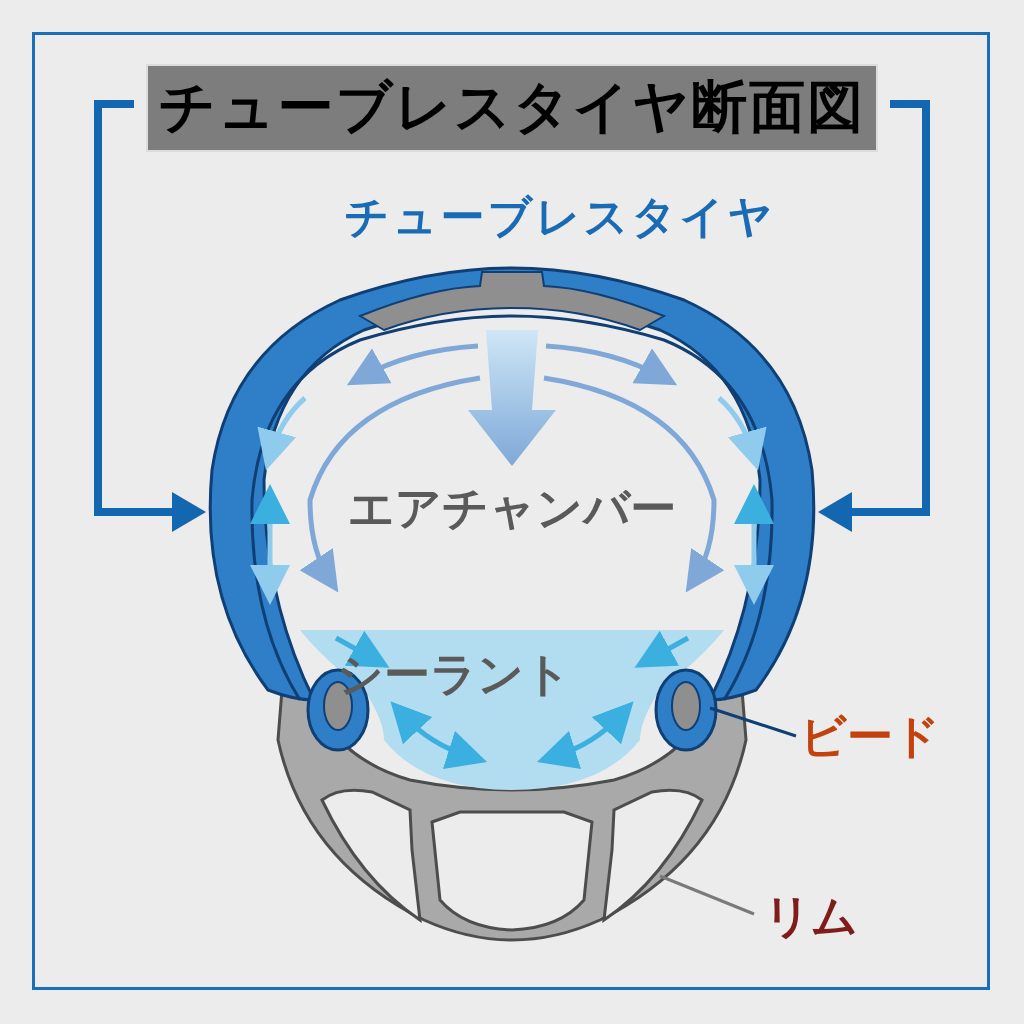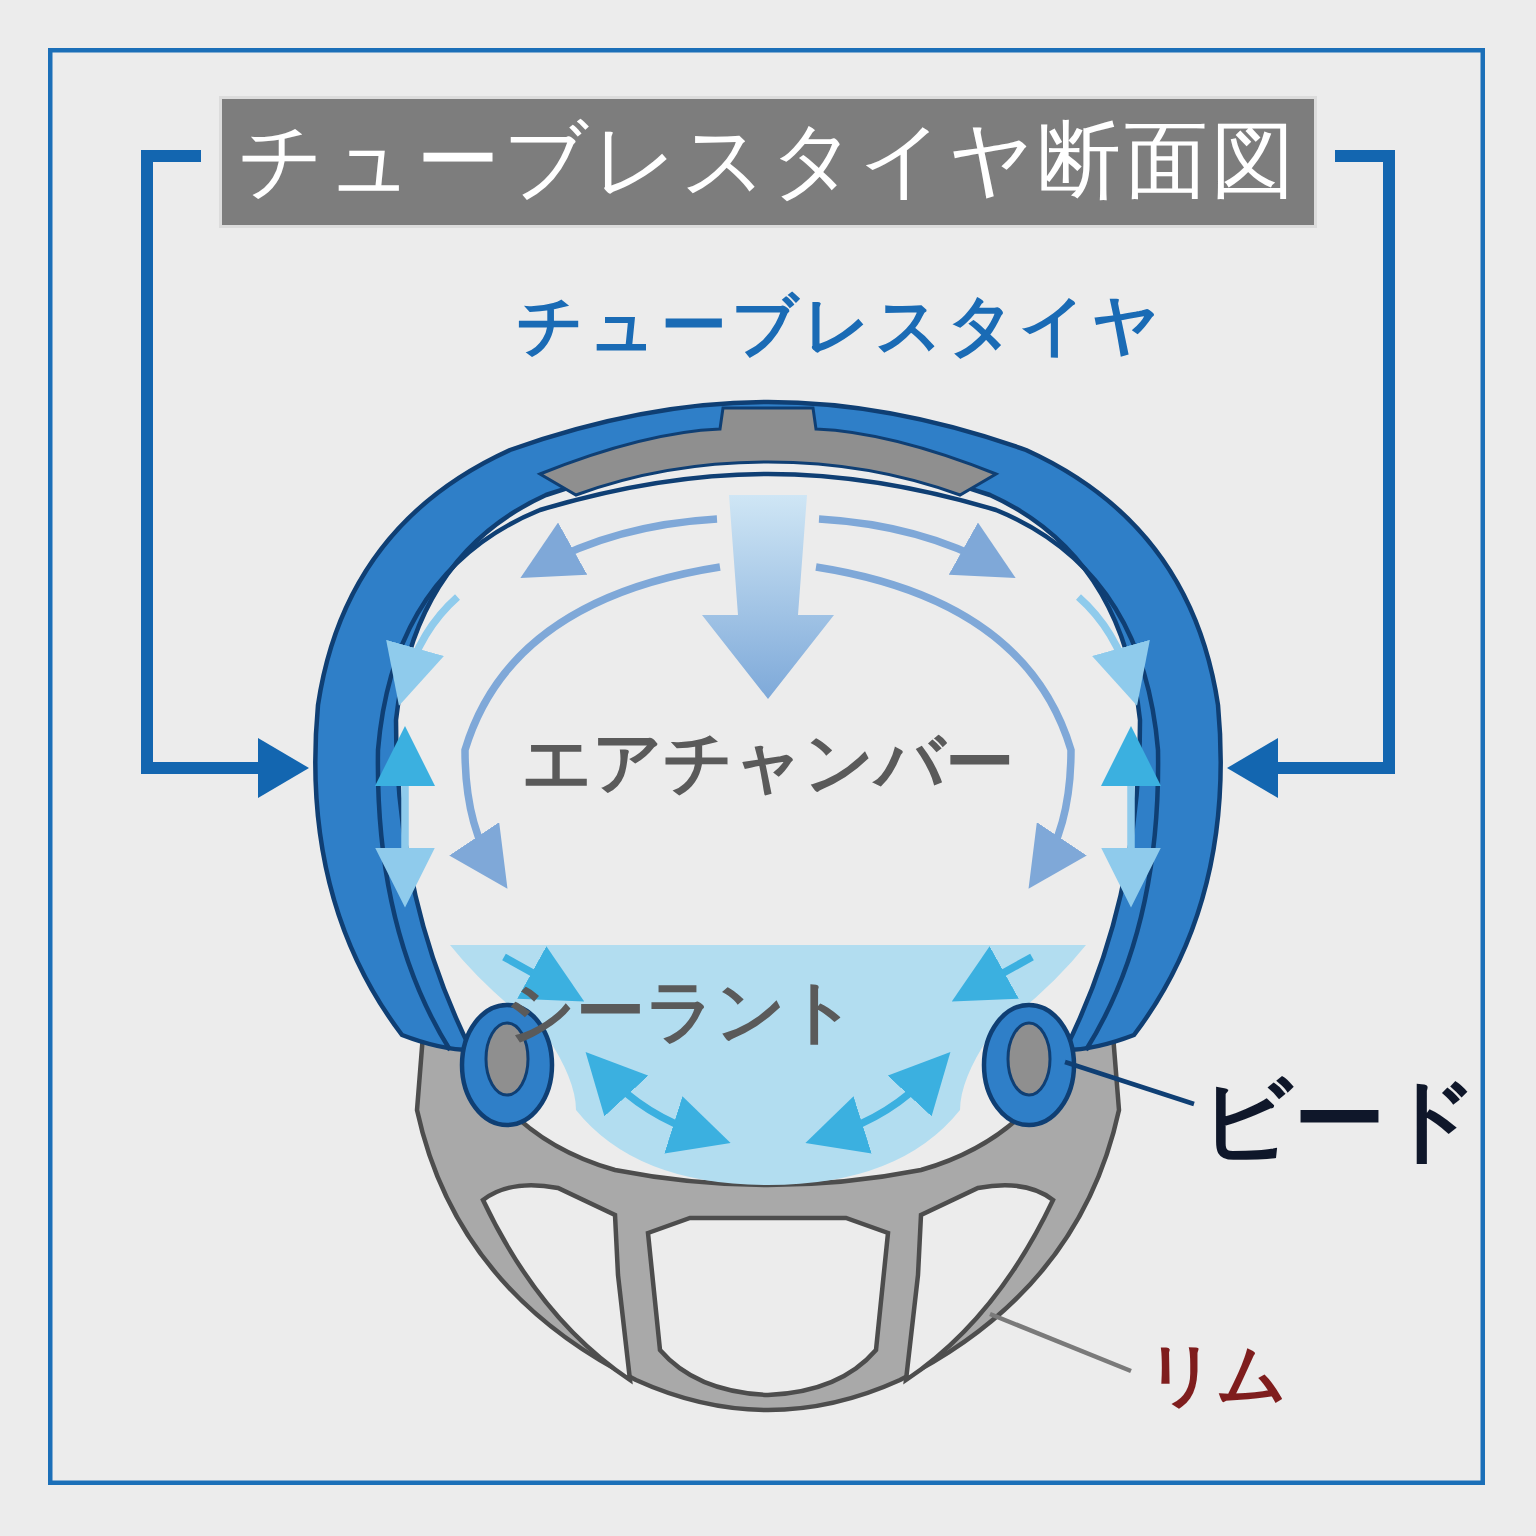--- a/index.html
+++ b/index.html
@@ -1,25 +1,25 @@
 <!DOCTYPE html>
 <html><head>
   <meta charset="utf-8">
   <style>
     html,body{margin:0;padding:0;}
     body{width:1024px;height:1024px;background:#ececec;position:relative;overflow:hidden;font-family:"DejaVu Sans",sans-serif;}
     .frame{position:absolute;left:32px;top:32px;width:958px;height:958px;border:3px solid #1b6fb8;box-sizing:border-box;}
     .title-box{position:absolute;left:146px;top:64px;width:732px;height:88px;background:#7d7d7d;border:2px solid #dcdcdc;box-sizing:border-box;display:flex;align-items:center;justify-content:center;}
-    .title-text{color:#ffffff;font-size:56px;font-weight:normal;letter-spacing:2px;}
+    .title-text{color:#000000;font-size:56px;font-weight:bold;letter-spacing:2px;}
     .subtitle{position:absolute;left:0;width:1024px;top:188px;text-align:center;color:#1a6bb5;font-size:44px;font-weight:bold;letter-spacing:3px;margin-left:48px;}
     svg.diagram{position:absolute;left:0;top:0;}
     .lbl{position:absolute;font-weight:bold;font-family:Liberation Mono, monospace;}
     .air{left:0;width:1024px;top:478px;text-align:center;color:#5a5a5a;font-size:46px;}
     .sealant{left:0;width:908px;top:644px;text-align:center;color:#5a5a5a;font-size:46px;}
-    .bead{left:800px;top:706px;color:#0f172a;font-size:61px;}
+    .bead{left:800px;top:706px;color:#c2410c;font-size:46px;}
     .rim{left:764px;top:886px;color:#7f1d1d;font-size:46px;}
   </style>
 </head>
 <body>
 
 <div class="frame"></div>
 
 <div class="title-box">
   <span class="title-text">チューブレスタイヤ断面図</span>
 </div>

